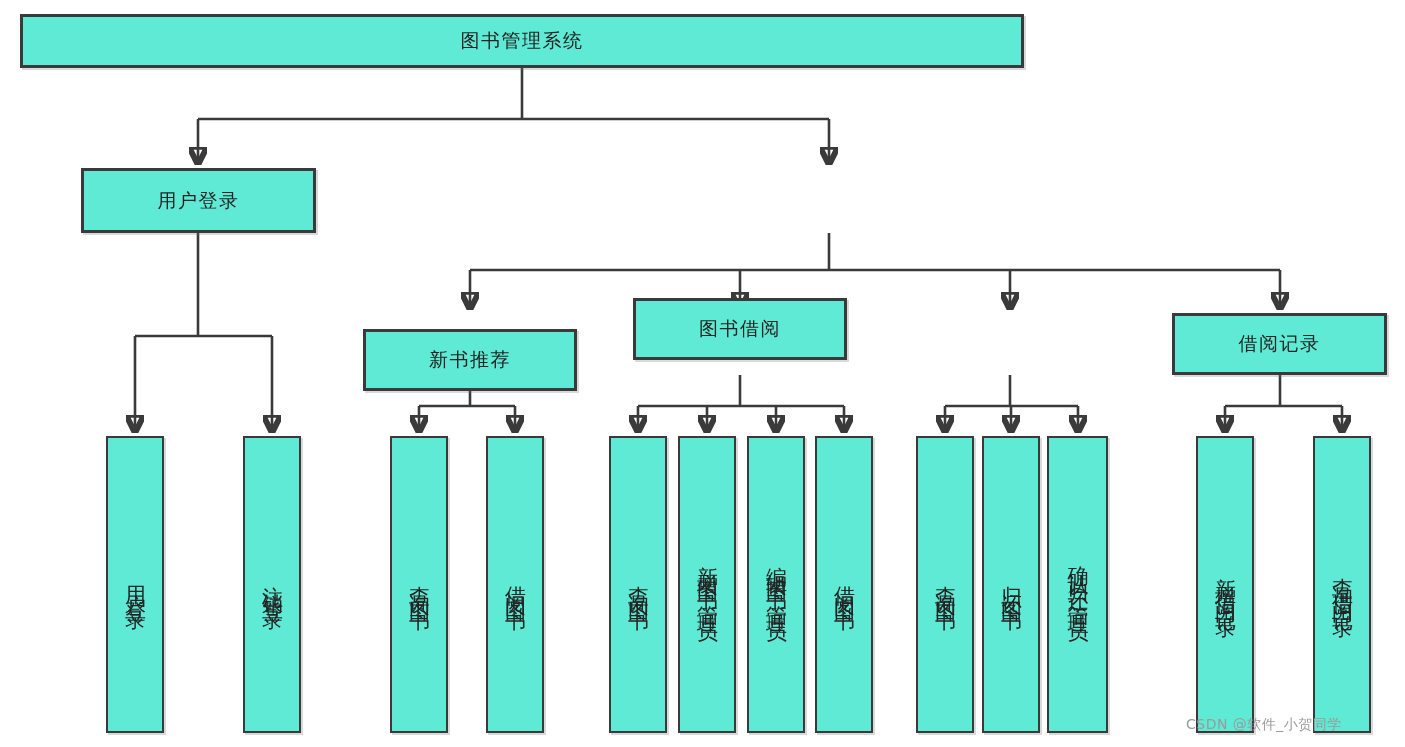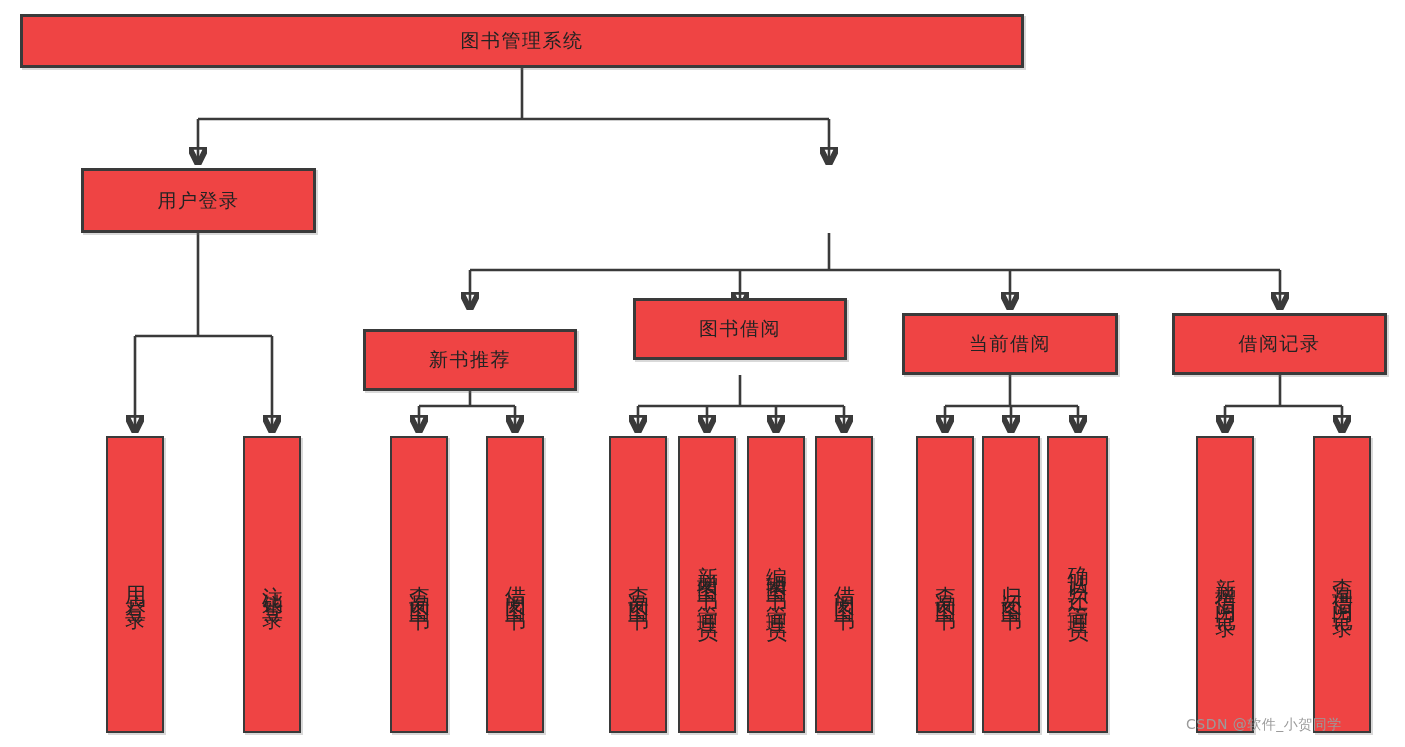--- a/index.html
+++ b/index.html
@@ -21,21 +21,21 @@
     top: 0;
     z-index: 0;
   }
   svg.wires path, svg.wires line {
     stroke: #3a3a3a;
     stroke-width: 2.6;
     fill: none;
   }
   .node {
     position: absolute;
-    background: #ef4444;
+    background: #5eead4;
     border: 3px solid #3a3a3a;
     box-sizing: border-box;
     display: flex;
     align-items: center;
     justify-content: center;
     color: #232323;
     z-index: 1;
     box-shadow: 2px 2px 0 rgba(120,120,120,0.28);
   }
   .h-node {
@@ -129,21 +129,20 @@
       <line x1="1342" y1="406" x2="1342" y2="433" marker-end="url(#arw)"></line>
     </g>
   </svg>
 
   <div class="node h-node" style="left:20px; top:14px; width:1004px; height:54px;">图书管理系统</div>
 
   <div class="node h-node" style="left:81px; top:168px; width:235px; height:65px;">用户登录</div>
 
   <div class="node h-node" style="left:363px; top:313px; width:214px; height:62px;margin-top:16px;">新书推荐</div>
   <div class="node h-node" style="left:633px; top:298px; width:214px; height:62px;">图书借阅</div>
-  <div class="node h-node" style="left:902px; top:313px; width:216px; height:62px;">当前借阅</div>
   <div class="node h-node" style="left:1172px; top:313px; width:215px; height:62px;">借阅记录</div>
 
   <div class="node v-node" style="left:106px; top:436px; width:58px; height:297px;">用户登录</div>
   <div class="node v-node" style="left:243px; top:436px; width:58px; height:297px;">注销登录</div>
 
   <div class="node v-node" style="left:390px; top:436px; width:58px; height:297px;">查询图书</div>
   <div class="node v-node" style="left:486px; top:436px; width:58px; height:297px;">借阅图书</div>
 
   <div class="node v-node" style="left:609px; top:436px; width:58px; height:297px;">查询图书</div>
   <div class="node v-node" style="left:678px; top:436px; width:58px; height:297px;">新增图书（管理员）</div>

